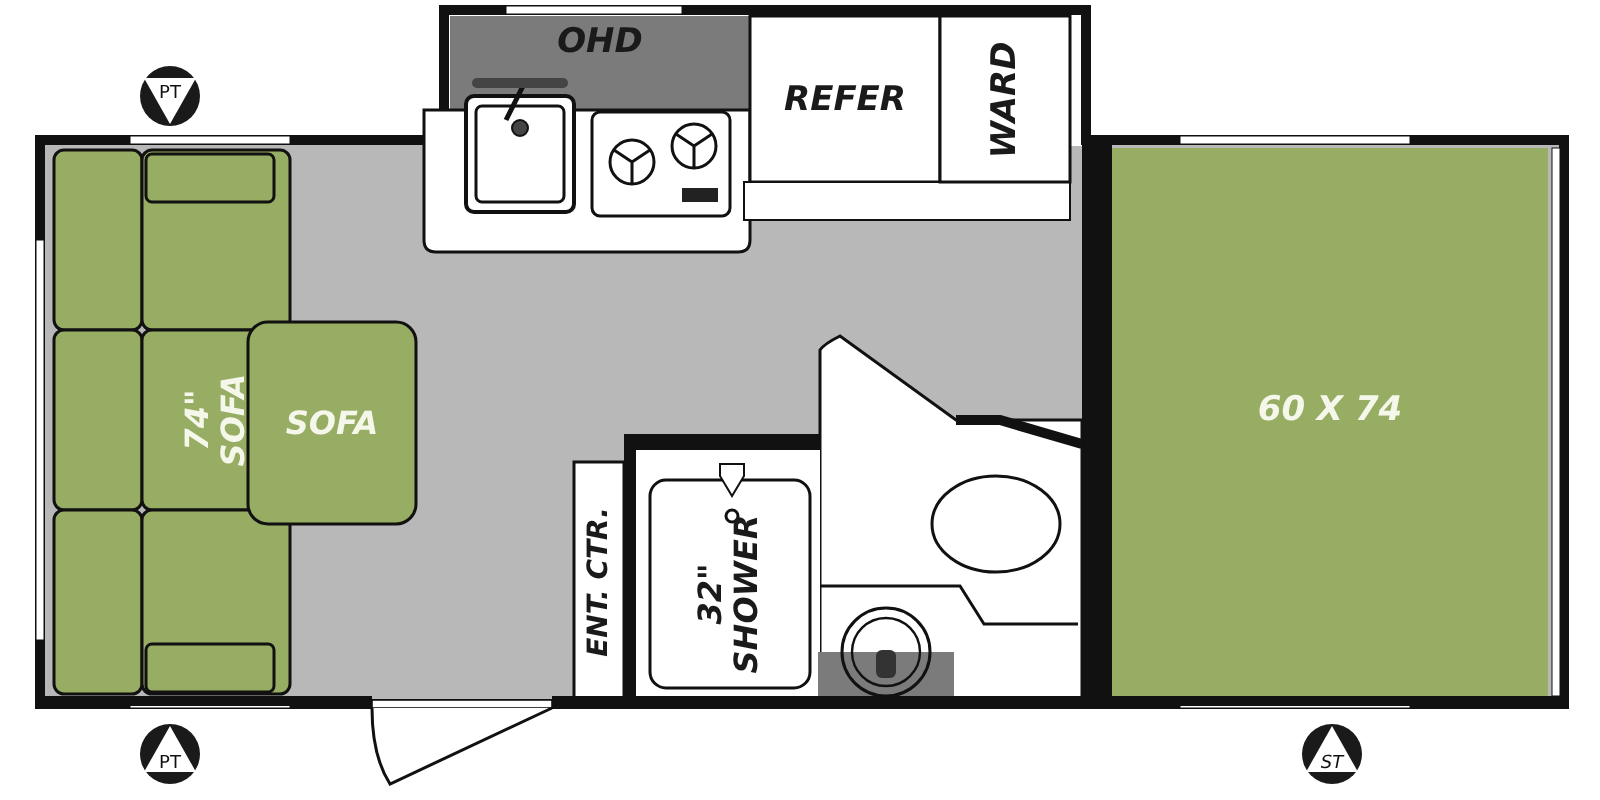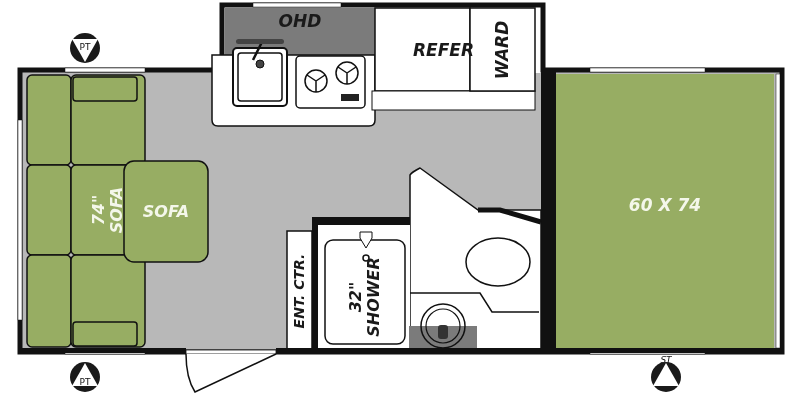--- a/index.html
+++ b/index.html
@@ -108,21 +108,21 @@
     <circle cx="85" cy="377" r="15" fill="#1a1a1a"></circle>
     <path d="M72 386 H98 L85 363 Z" fill="#fff"></path>
   </g>
   <g>
     <circle cx="666" cy="377" r="15" fill="#1a1a1a"></circle>
     <path d="M653 386 H679 L666 363 Z" fill="#fff"></path>
   </g>
 </svg>
 
 <div class="abs lbl txt-dark center" style="left:225px;top:10px;width:150px;height:22px;font-size:17px;">OHD</div>
-<div class="abs lbl txt-dark center" style="left:375px;top:35px;width:95px;height:30px;font-size:17px;padding-left:21px;">REFER</div>
+<div class="abs lbl txt-dark center" style="left:375px;top:35px;width:95px;height:30px;font-size:17px;">REFER</div>
 <div class="abs center" style="left:470px;top:8px;width:65px;height:83px;">
   <div class="lbl txt-dark rot" style="font-size:17px;">WARD</div>
 </div>
 <div class="abs lbl txt-light center" style="left:124px;top:195px;width:84px;height:32px;font-size:16px;">SOFA</div>
 <div class="abs center" style="left:71px;top:165px;width:74px;height:90px;">
   <div class="rot" style="display:flex;flex-direction:column;align-items:center;line-height:18px;">
     <span class="lbl txt-light" style="font-size:16px;">74"</span>
     <span class="lbl txt-light" style="font-size:16px;">SOFA</span>
   </div>
 </div>
@@ -134,13 +134,13 @@
 </div>
 <div class="abs center" style="left:325px;top:250px;width:80px;height:94px;">
   <div class="rot" style="display:flex;flex-direction:column;align-items:center;line-height:18px;">
     <span class="lbl txt-dark" style="font-size:16px;">32"</span>
     <span class="lbl txt-dark" style="font-size:16px;">SHOWER</span>
   </div>
 </div>
 
 <div class="badge-text" style="left:70px;top:32px;">PT</div>
 <div class="badge-text" style="left:70px;top:367px;">PT</div>
-<div class="badge-text" style="left:651px;top:345px;font-style:italic;">ST</div>
+<div class="badge-text" style="left:651px;top:367px;font-style:italic;">ST</div>
 
 </body></html>

